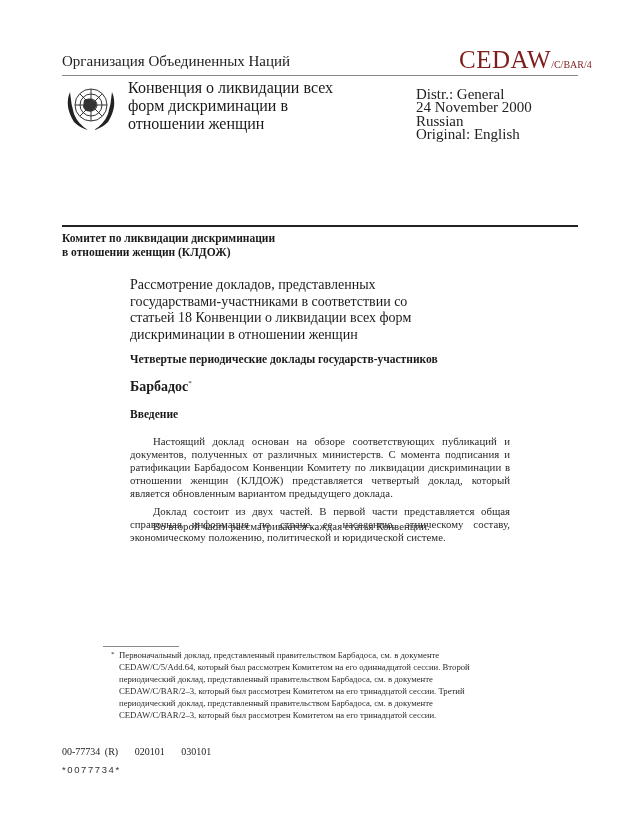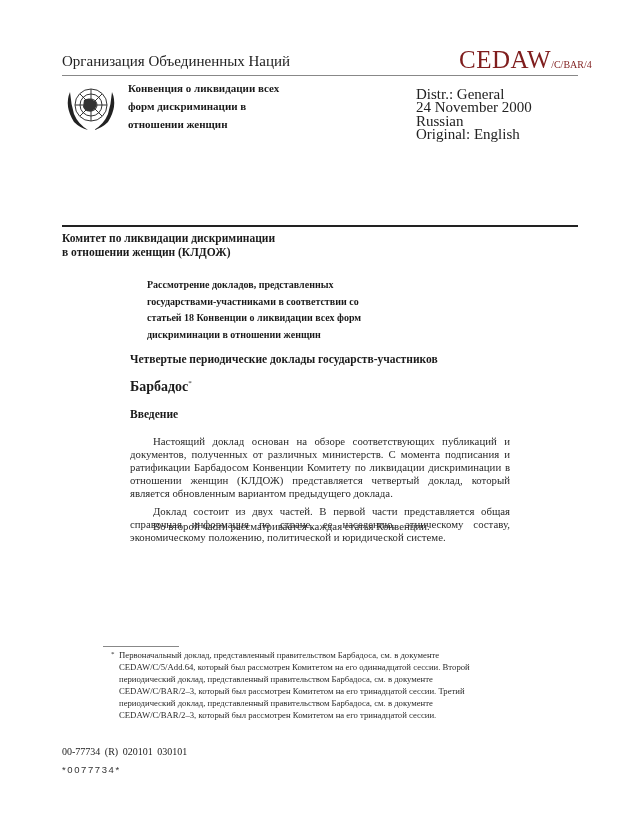--- a/index.html
+++ b/index.html
@@ -6,44 +6,44 @@
     body { width: 640px; height: 828px; position: relative; overflow: hidden;
            font-family: "Liberation Serif", "DejaVu Serif", serif; color: #1a1a1a; }
     .abs { position: absolute; }
 
     .org-name { left: 62px; top: 53px; font-size: 15px; color: #222; }
     .symbol { left: 459px; top: 46px; font-size: 25px; color: #7f1d1d; letter-spacing: 0.5px; }
     .symbol .suffix { font-size: 10px; letter-spacing: 0; }
     .top-rule { left: 62px; top: 75px; width: 516px; height: 1px; background: #888; }
 
     .emblem { left: 62px; top: 80px; width: 58px; height: 54px; }
-    .conv-title { left: 128px; top: 79px; width: 260px; font-size: 11px; font-weight: bold; line-height: 18px; }
+    .conv-title { left: 128px; top: 79px; width: 260px; font-size: 16px; font-weight: normal; line-height: 18px; }
     .distr { left: 416px; top: 88px; font-size: 15px; line-height: 13.3px; color: #222; }
 
     .thick-rule { left: 62px; top: 225px; width: 516px; height: 2px; background: #222; }
     .committee { left: 62px; top: 231px; font-size: 11.5px; font-weight: bold; line-height: 14px; }
 
-    .main-title { left: 130px; top: 277px; width: 360px; font-size: 10px; font-weight: bold; line-height: 16.5px; margin-left: 17px; }
+    .main-title { left: 130px; top: 277px; width: 360px; font-size: 14px; font-weight: normal; line-height: 16.5px; }
     .subtitle { left: 130px; top: 353px; font-size: 11.5px; font-weight: bold; }
     .country { left: 130px; top: 379px; font-size: 14px; font-weight: bold; text-align: center; }
     .country sup { font-size: 7px; font-weight: normal; vertical-align: 6px; }
     .intro { left: 130px; top: 408px; font-size: 11.5px; font-weight: bold; }
 
     .body { left: 130px; width: 380px; font-size: 10.8px; line-height: 13.1px; text-align: justify; color: #2a2a2a; }
     .body p { margin: 0; text-indent: 23px; }
     .p1 { top: 435px; }
     .p2 { top: 505px; }
     .p3 { top: 520px; }
 
     .fn-rule { left: 103px; top: 646px; width: 76px; height: 1px; background: #888; }
     .footnote { left: 119px; top: 650px; width: 384px; font-size: 8.7px; line-height: 11.9px; color: #2a2a2a; }
     .footnote .mark { position: absolute; left: -8px; top: -1px; font-size: 7px; }
 
     .job { left: 62px; top: 746px; font-size: 10px; color: #222; word-spacing: 2px; }
-    .job span { }
+    .job span { margin-right: 12px; }
     .barcode { left: 62px; top: 764px; font-size: 9.5px; letter-spacing: 1.6px; font-family: "Liberation Sans", "DejaVu Sans", sans-serif; color: #333; }
   </style>
 </head>
 <body>
 
 <div class="abs org-name">Организация Объединенных Наций</div>
 <div class="abs symbol"><span>CEDAW</span><span class="suffix">/C/BAR/4</span></div>
 <div class="abs top-rule"></div>
 
 <div class="abs emblem">

